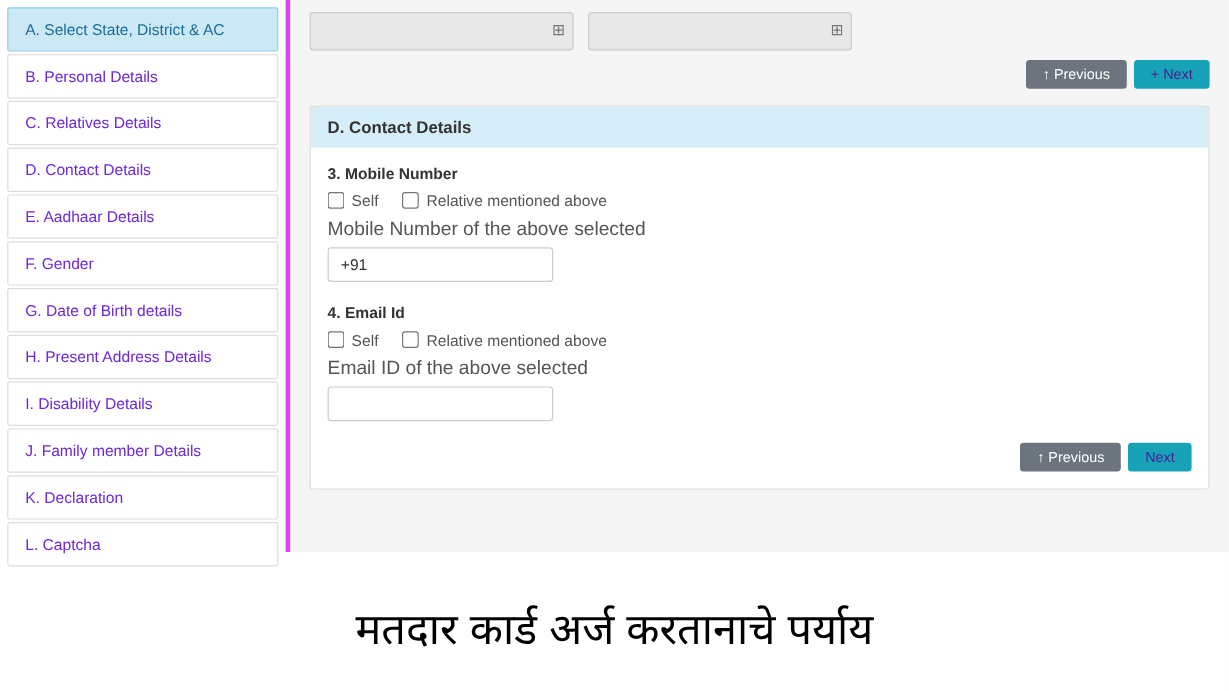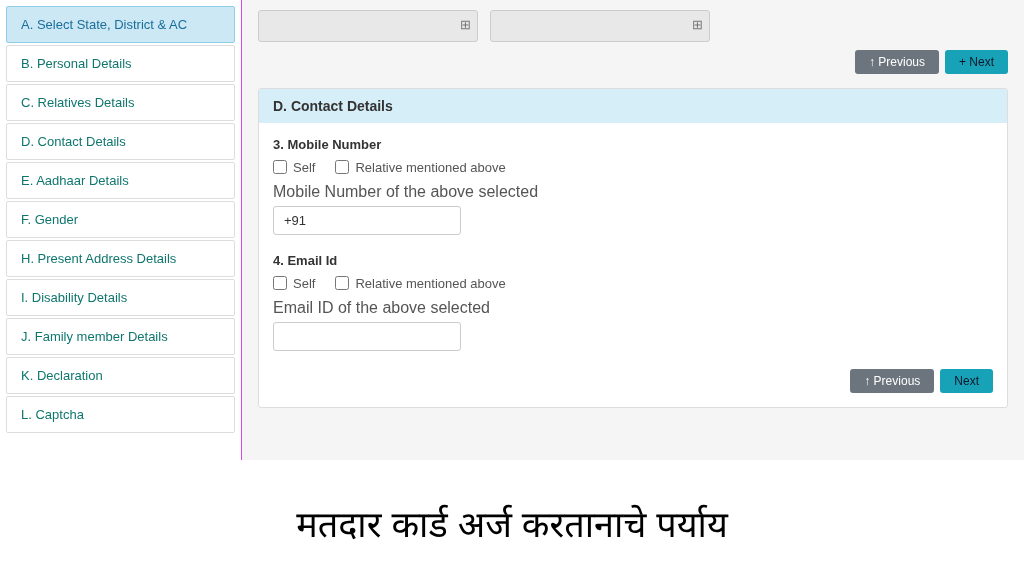--- a/index.html
+++ b/index.html
@@ -1,26 +1,26 @@
 <!DOCTYPE html>
 <html><head>
   <meta charset="utf-8">
   <style>
     * { box-sizing: border-box; margin: 0; padding: 0; }
     body { font-family: Arial, sans-serif; background: #fff; width: 1024px; height: 576px; overflow: hidden; }
 
     .container { display: flex; width: 1024px; height: 460px; }
 
     
-    .sidebar { width: 242px; background: #fff; border-right: 1px solid #d946ef; flex-shrink: 0; padding: 4px 0; }
+    .sidebar { width: 242px; background: #fff; border-right: 4px solid #d946ef; flex-shrink: 0; padding: 4px 0; }
     .sidebar-item {
       display: block;
       padding: 10px 14px;
       font-size: 13px;
-      color: #0f766e;
+      color: #6d28d9;
       border: 1px solid #ddd;
       margin: 2px 6px;
       border-radius: 2px;
       cursor: pointer;
       background: #fff;
     }
     .sidebar-item.active {
       background: #cce8f5;
       border-color: #90cde8;
       color: #1a6e9a;
@@ -50,21 +50,21 @@
     .top-row-nav { display: flex; justify-content: flex-end; gap: 6px; margin-bottom: 14px; }
 
     .btn-prev, .btn-next {
       padding: 5px 14px;
       border: none;
       border-radius: 3px;
       font-size: 12px;
       cursor: pointer;
     }
     .btn-prev { background: #6c757d; color: #fff; }
-    .btn-next { background: #17a2b8; color: #0f172a; }
+    .btn-next { background: #17a2b8; color: #4c1d95; }
 
     
     .section-card {
       background: #fff;
       border: 1px solid #ddd;
       border-radius: 3px;
       overflow: hidden;
     }
     .section-header {
       background: #d6eef7;
@@ -113,20 +113,21 @@
 
 <div class="container">
 
   <nav class="sidebar">
   <div class="sidebar-item active">A. Select State, District &amp; AC</div>
       <div class="sidebar-item">B. Personal Details</div>
       <div class="sidebar-item">C. Relatives Details</div>
       <div class="sidebar-item">D. Contact Details</div>
       <div class="sidebar-item">E. Aadhaar Details</div>
       <div class="sidebar-item">F. Gender</div>
+      <div class="sidebar-item">G. Date of Birth details</div>
       <div class="sidebar-item">H. Present Address Details</div>
       <div class="sidebar-item">I. Disability Details</div>
       <div class="sidebar-item">J. Family member Details</div>
       <div class="sidebar-item">K. Declaration</div>
       <div class="sidebar-item">L. Captcha</div>
     </nav>
 
   <main class="main-content">
 
     <div class="top-inputs">

